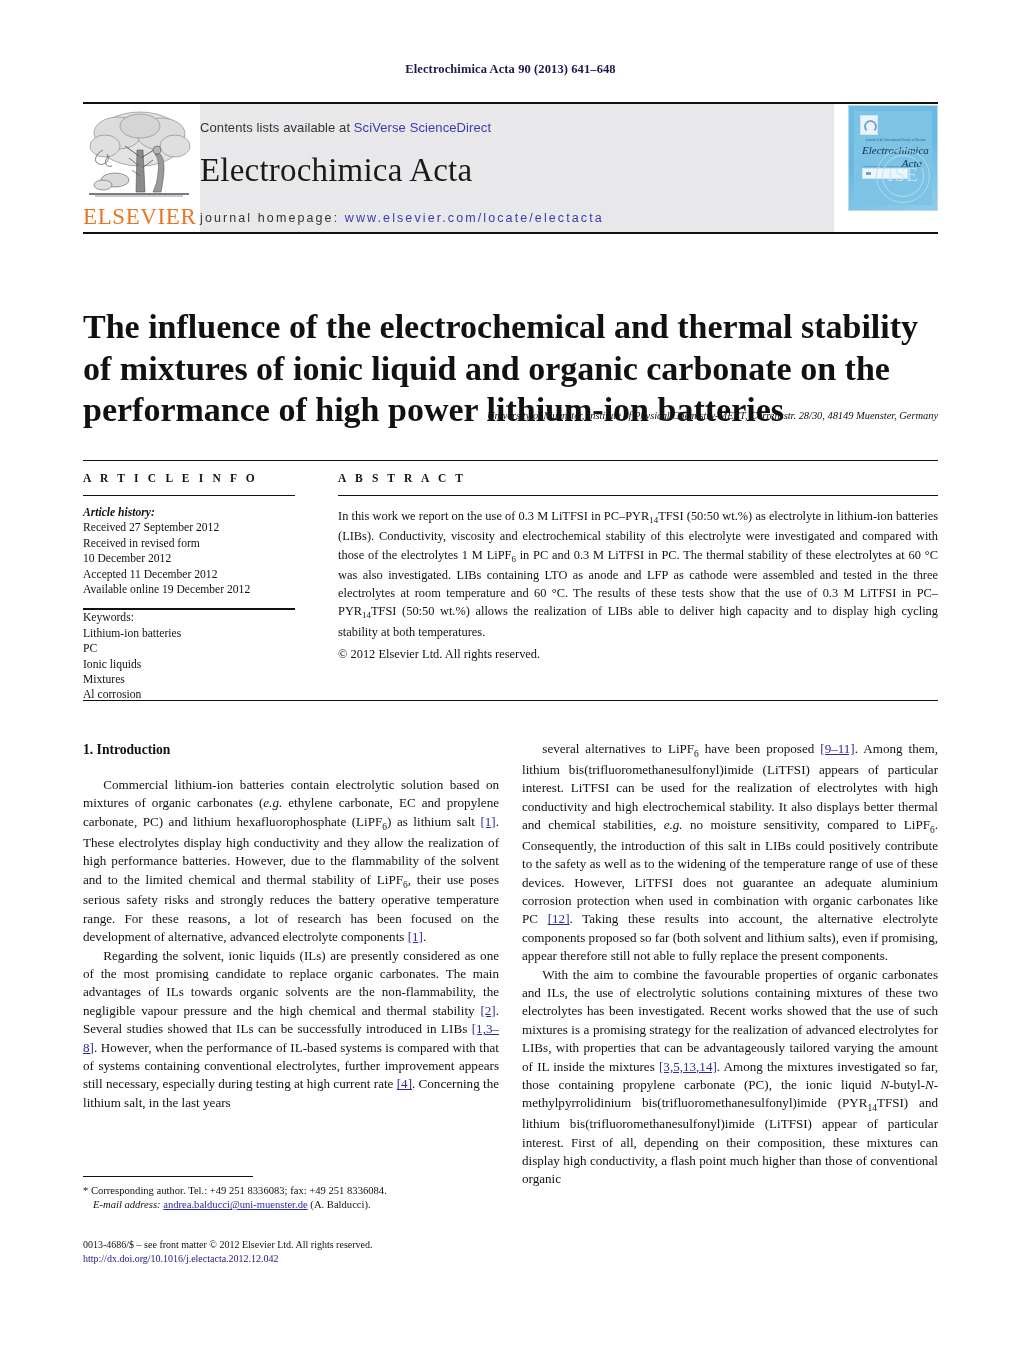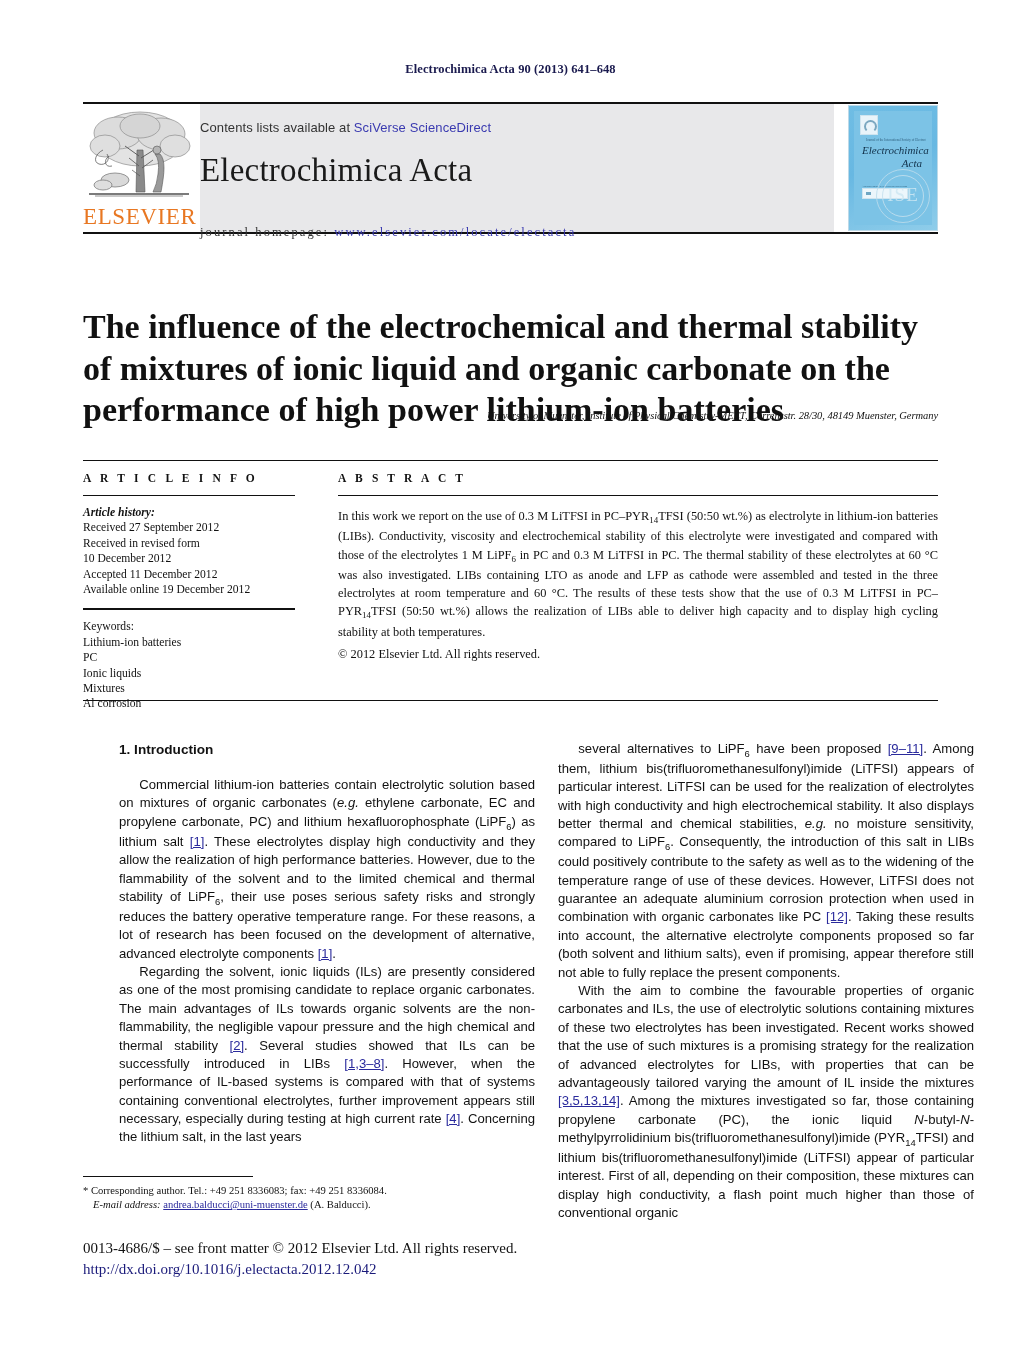--- a/index.html
+++ b/index.html
@@ -91,35 +91,35 @@
     text-decoration: none;
   }
   .journal-title {
     font-family: "Liberation Serif", serif;
     font-size: 33px;
     color: #1a1a1a;
     margin-top: 17px;
     letter-spacing: 0.2px;
   }
   .homepage-line {
-    font-family: Liberation Serif, serif;
+    font-family: Liberation Sans, sans-serif;
     font-size: 12.5px;
     color: #333;
-    margin-top: 36px;
+    margin-top: 22px;
     letter-spacing: 2.1px;
   }
   .homepage-line a {
     color: #3a3ab0;
     text-decoration: none;
   }
   .cover-thumb {
     position: absolute;
     right: 0; top: 1px;
     width: 90px;
-    height: 126px;
+    height: 106px;
     background: linear-gradient(160deg, #6fbde4 0%, #68b8e2 45%, #8fcdea 100%);
     border: 1px solid #bcd9e8;
     box-sizing: border-box;
     overflow: hidden;
   }
   .cover-inner {
     position: absolute;
     inset: 5px;
     background: #7cc3e6;
   }
@@ -286,21 +286,20 @@
     line-height: 1.33;
     color: #111;
     margin-top: 9px;
   }
   .info-body .it { font-style: italic; font-weight: bold; }
   .kw-body {
     font-family: "Liberation Serif", serif;
     font-size: 11.6px;
     line-height: 1.33;
     color: #111;
-    margin-top: 9px;
   }
   .abstract-text {
     font-family: "Liberation Serif", serif;
     font-size: 12.4px;
     line-height: 1.46;
     text-align: justify;
     color: #111;
     margin-top: 11px;
   }
   .copyright {
@@ -315,26 +314,25 @@
     width: 855px;
     height: 1px;
     background: #111;
   }
 
   
   .col {
     position: absolute;
     top: 740px;
     width: 416px;
-    font-family: Liberation Sans, sans-serif;
+    font-family: Liberation Serif, serif;
     font-size: 13.1px;
     line-height: 1.405;
     text-align: justify;
     color: #111;
-    margin-left: 36px;
   }
   .col-left { left: 83px; }
   .col-right { left: 522px; }
   .h2 {
     font-weight: bold;
     font-size: 13.6px;
     margin: 0 0 17px 0;
     text-align: left;
   }
   .col p { margin: 0; text-indent: 1.55em; }
@@ -358,21 +356,21 @@
     line-height: 1.35;
     color: #111;
   }
   .footnote .em { font-style: italic; }
   .footnote a { color: #2a2a9c; text-decoration: underline; }
   .imprint {
     position: absolute;
     left: 83px; top: 1238px;
     width: 500px;
     font-family: "Liberation Serif", serif;
-    font-size: 15px;
+    font-size: 10px;
     line-height: 1.4;
     color: #111;
   }
   .imprint .doi { color: #1a1a7a; }
 </style>
 </head>
 <body>
 
 <div class="page">
 

